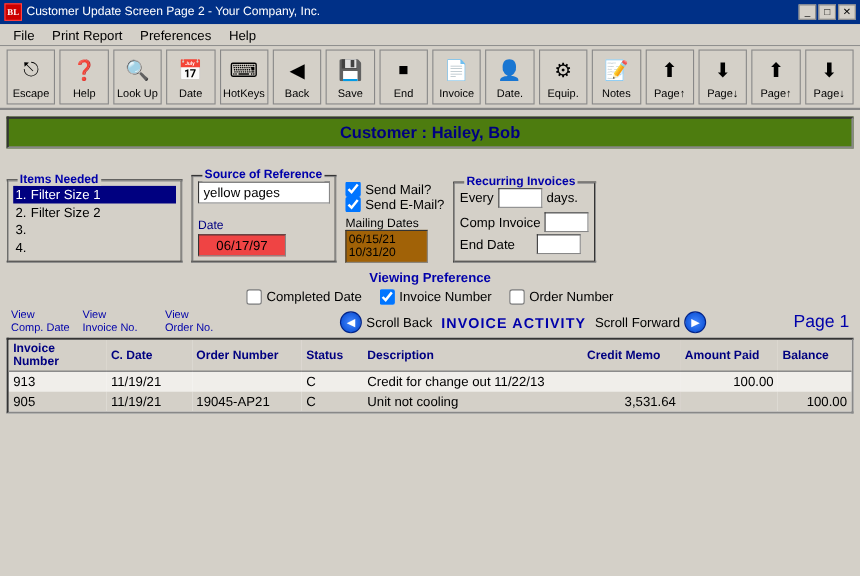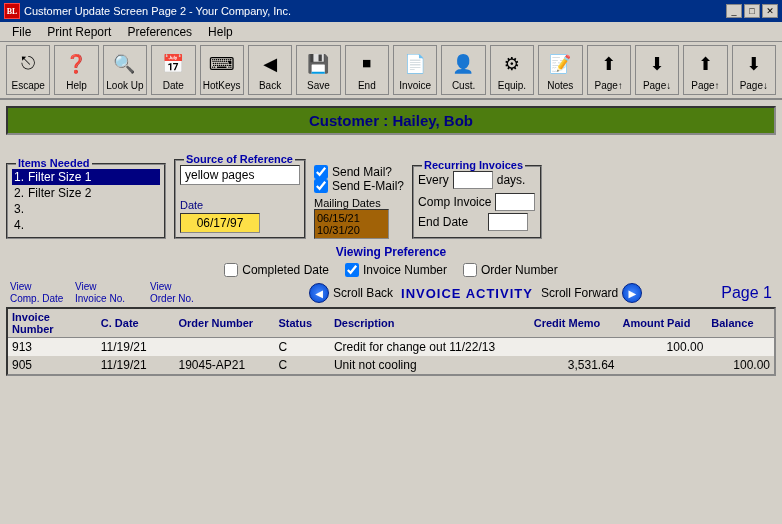--- a/index.html
+++ b/index.html
@@ -165,21 +165,21 @@
       width: 120px;
       font-size: 12px;
     }
     .date-label {
       color: #000080;
       font-size: 11px;
       margin-bottom: 2px;
     }
     .date-input {
       border: 1px inset #888;
-      background: #fde047;
+      background: #ef4444;
       padding: 2px 4px;
       width: 80px;
       font-size: 12px;
       text-align: center;
     }
     .checkbox-row {
       display: flex;
       align-items: center;
       gap: 4px;
       font-size: 12px;
@@ -355,21 +355,21 @@
   <div class="toolbar-btn">
     <div class="toolbar-icon">⏹</div>
     <span>End</span>
   </div>
   <div class="toolbar-btn">
     <div class="toolbar-icon">📄</div>
     <span>Invoice</span>
   </div>
   <div class="toolbar-btn">
     <div class="toolbar-icon">👤</div>
-    <span>Cust.</span>
+    <span>Date.</span>
   </div>
   <div class="toolbar-btn">
     <div class="toolbar-icon">⚙</div>
     <span>Equip.</span>
   </div>
   <div class="toolbar-btn">
     <div class="toolbar-icon">📝</div>
     <span>Notes</span>
   </div>
   <div class="toolbar-btn">

